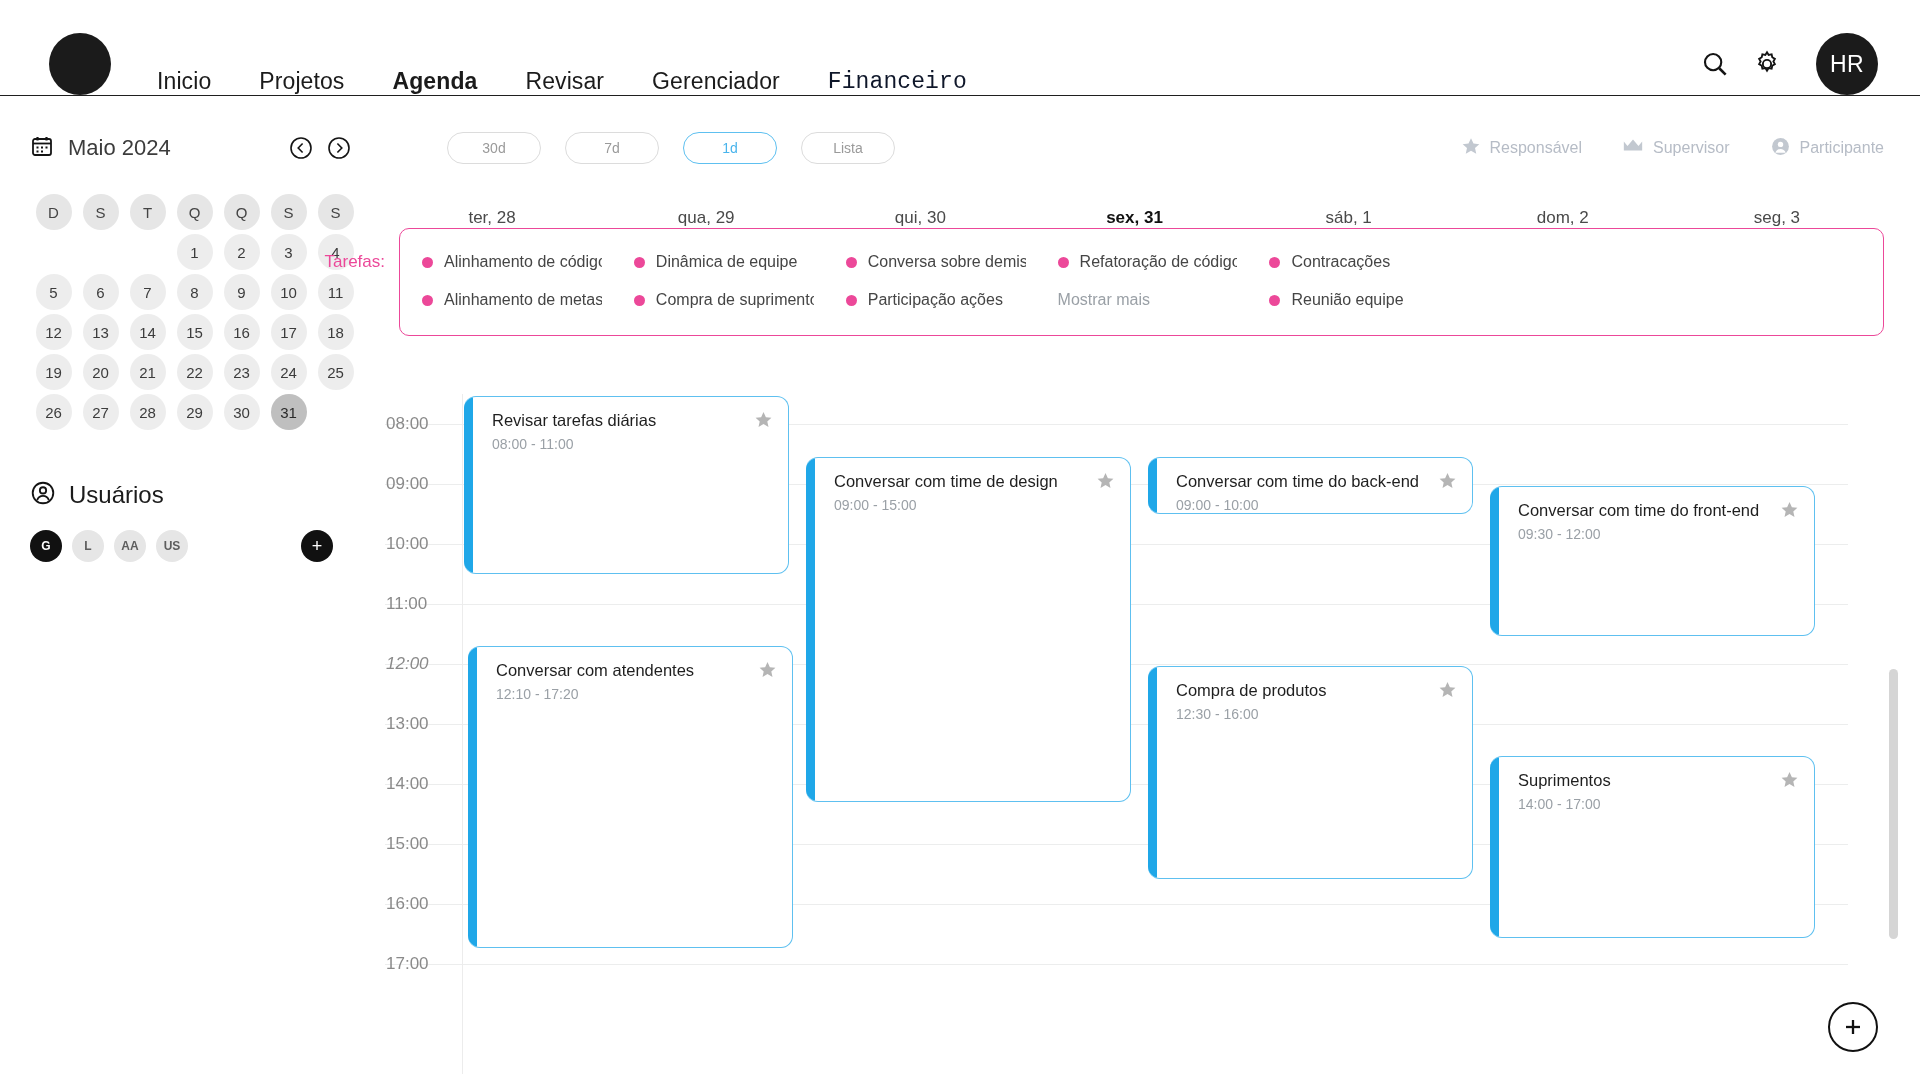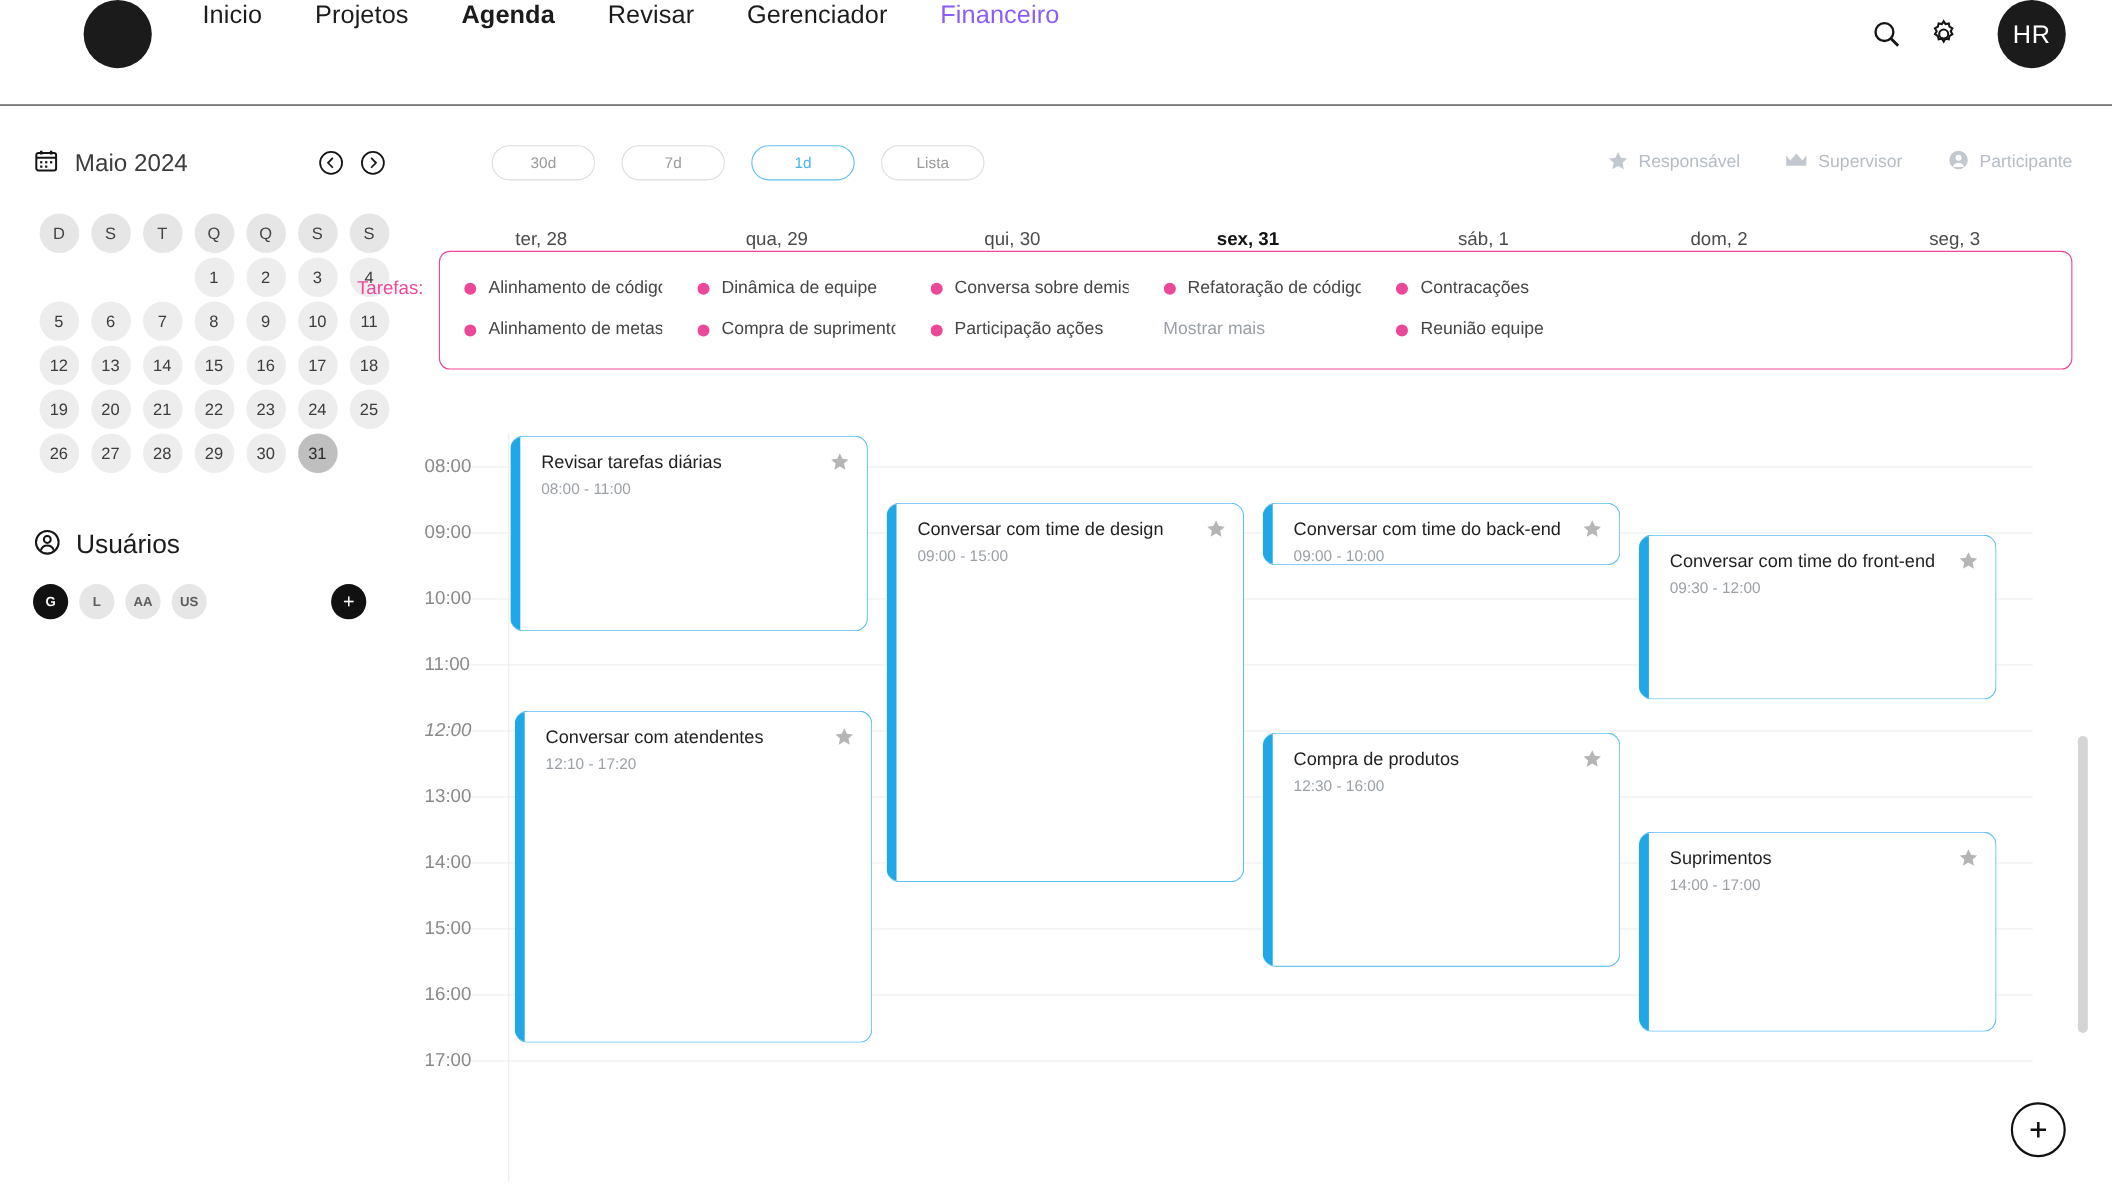--- a/index.html
+++ b/index.html
@@ -8,39 +8,39 @@
     background: #ffffff;
     font-family: "Liberation Sans", sans-serif;
     overflow: hidden;
     color: #2b2b2b;
   }
 
   
   .topnav {
     height: 96px;
     display: flex;
-    align-items: flex-start;
-    padding: 0 42px 0 76px;
+    align-items: flex-end;
+    padding: 0 42px 0 49px;
     border-bottom: 1.5px solid #1f1f1f;
     position: relative;
   }
   .brand-logo {
     width: 62px; height: 62px; border-radius: 50%;
     background: #1b1b1b; flex: 0 0 auto;
   }
   .nav-links {
     display: flex; align-items: center; gap: 48px;
     margin-left: 46px;
   }
   .nav-link {
     font-size: 23px; color: #1b1b1b; letter-spacing: .1px;
     cursor: pointer; white-space: nowrap;
   }
   .nav-link.active { font-weight: 700; }
-  .nav-link.disabled { color: #8b5cf6; }
+  .nav-link.disabled { color: #0f172a; font-family: Liberation Mono, monospace; }
   .nav-right {
     margin-left: auto; display: flex; align-items: center; gap: 22px;
   }
   .icon-btn { cursor: pointer; display: flex; align-items: center; justify-content: center; }
   .avatar-hr {
     width: 62px; height: 62px; border-radius: 50%;
     background: #1b1b1b; color: #fff;
     display: flex; align-items: center; justify-content: center;
     font-size: 23px; letter-spacing: .5px;
     margin-left: 12px; cursor: pointer;

